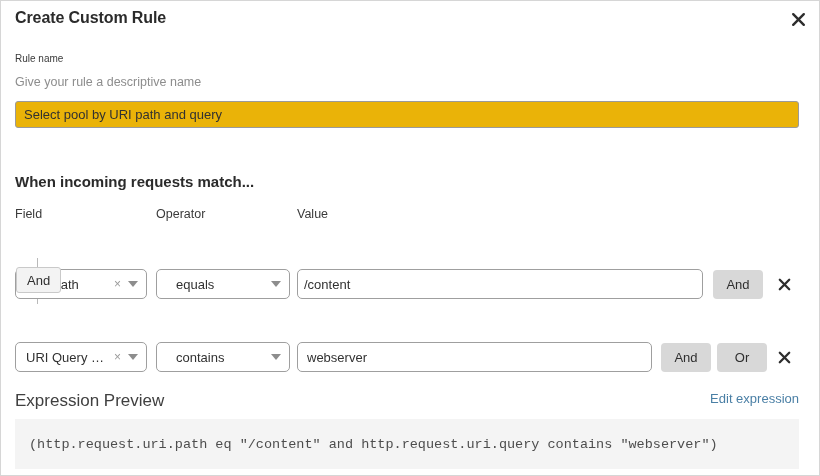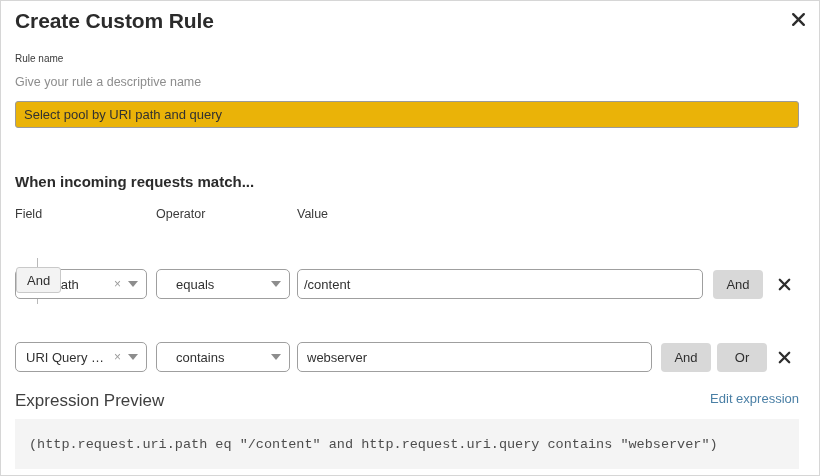--- a/index.html
+++ b/index.html
@@ -23,21 +23,21 @@
     background: #ffffff;
     border: 1px solid #d6d6d6;
     overflow: hidden;
   }
 
   
   .dialog-title {
     position: absolute;
     left: 14px;
     top: 8px;
-    font-size: 21px;
+    font-size: 16px;
     font-weight: bold;
     color: #2b2b2b;
     letter-spacing: -0.1px;
   }
   .close-btn {
     position: absolute;
     right: 8px;
     top: 5px;
     width: 26px;
     height: 26px;

